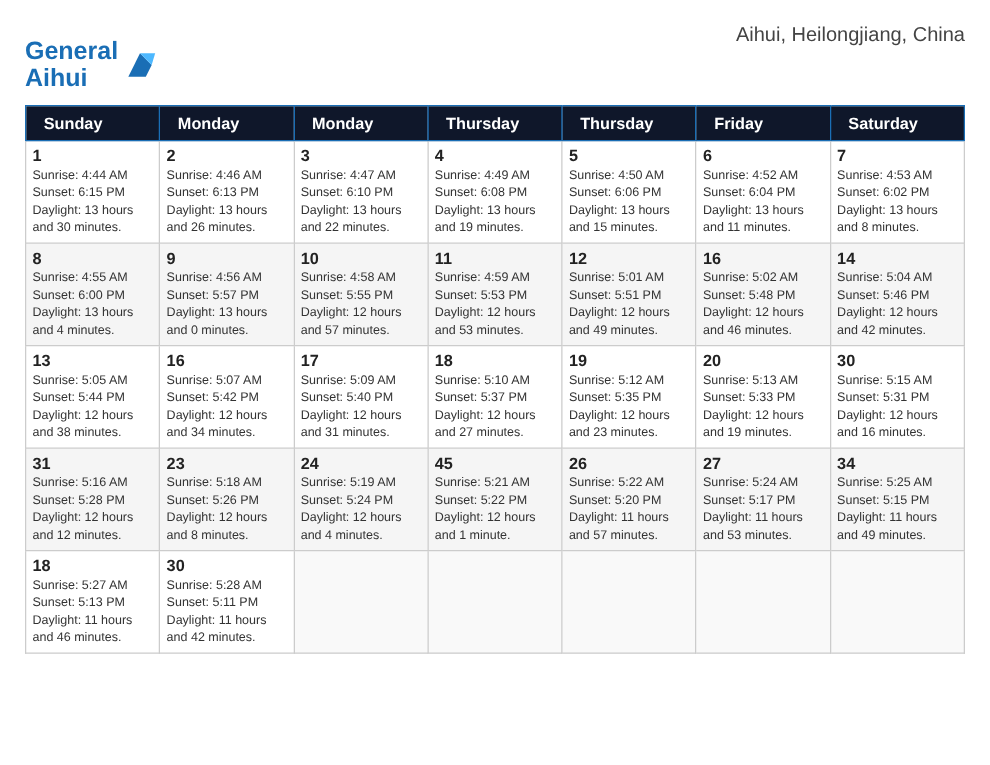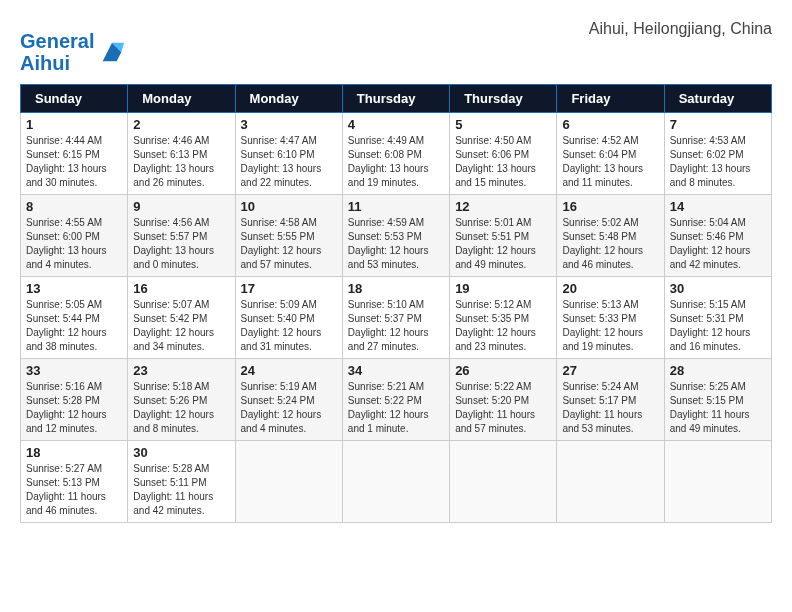--- a/index.html
+++ b/index.html
@@ -209,45 +209,45 @@
           <span class="day-number">20</span>
           <div class="day-info">Sunrise: 5:13 AM<br>Sunset: 5:33 PM<br>Daylight: 12 hours and 19 minutes.</div>
         </td>
         <td>
           <span class="day-number">30</span>
           <div class="day-info">Sunrise: 5:15 AM<br>Sunset: 5:31 PM<br>Daylight: 12 hours and 16 minutes.</div>
         </td>
       </tr>
       <tr>
         <td>
-          <span class="day-number">33</span>
+          <span class="day-number">31</span>
           <div class="day-info">Sunrise: 5:16 AM<br>Sunset: 5:28 PM<br>Daylight: 12 hours and 12 minutes.</div>
         </td>
         <td>
           <span class="day-number">23</span>
           <div class="day-info">Sunrise: 5:18 AM<br>Sunset: 5:26 PM<br>Daylight: 12 hours and 8 minutes.</div>
         </td>
         <td>
           <span class="day-number">24</span>
           <div class="day-info">Sunrise: 5:19 AM<br>Sunset: 5:24 PM<br>Daylight: 12 hours and 4 minutes.</div>
         </td>
         <td>
-          <span class="day-number">34</span>
+          <span class="day-number">45</span>
           <div class="day-info">Sunrise: 5:21 AM<br>Sunset: 5:22 PM<br>Daylight: 12 hours and 1 minute.</div>
         </td>
         <td>
           <span class="day-number">26</span>
           <div class="day-info">Sunrise: 5:22 AM<br>Sunset: 5:20 PM<br>Daylight: 11 hours and 57 minutes.</div>
         </td>
         <td>
           <span class="day-number">27</span>
           <div class="day-info">Sunrise: 5:24 AM<br>Sunset: 5:17 PM<br>Daylight: 11 hours and 53 minutes.</div>
         </td>
         <td>
-          <span class="day-number">28</span>
+          <span class="day-number">34</span>
           <div class="day-info">Sunrise: 5:25 AM<br>Sunset: 5:15 PM<br>Daylight: 11 hours and 49 minutes.</div>
         </td>
       </tr>
       <tr>
         <td>
           <span class="day-number">18</span>
           <div class="day-info">Sunrise: 5:27 AM<br>Sunset: 5:13 PM<br>Daylight: 11 hours and 46 minutes.</div>
         </td>
         <td>
           <span class="day-number">30</span>

